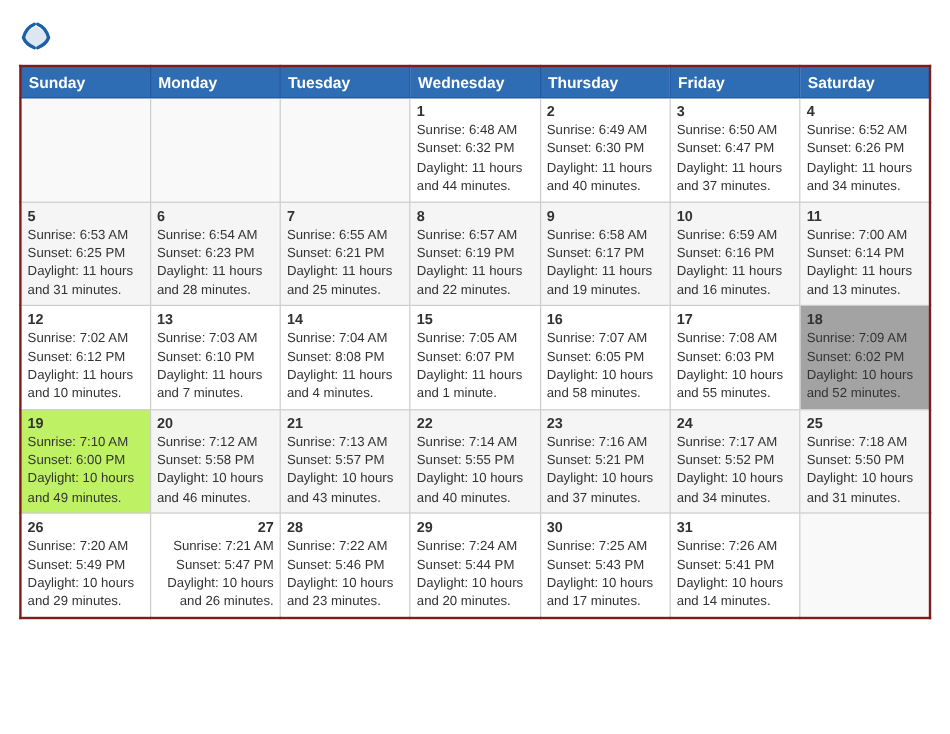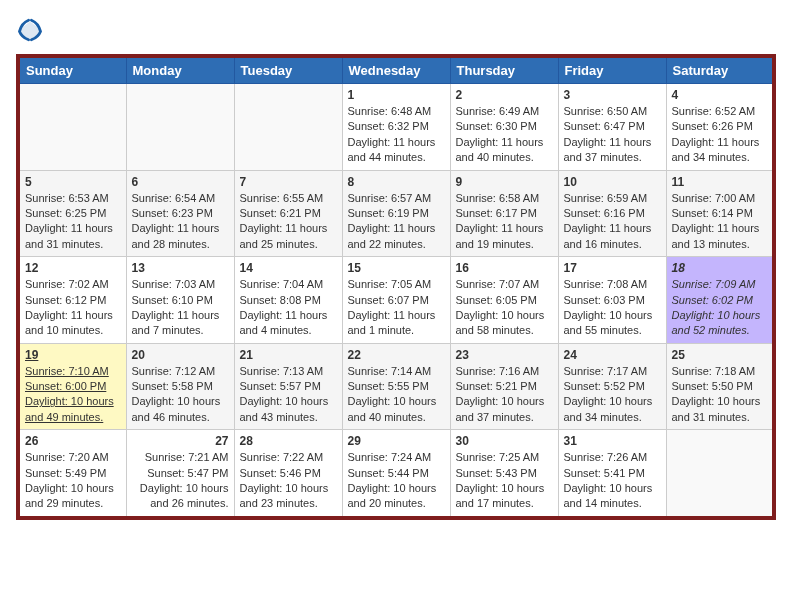--- a/index.html
+++ b/index.html
@@ -48,21 +48,21 @@
       color: #333;
       font-weight: normal;
     }
     .location {
       font-size: 14px;
       color: #555;
     }
     .calendar {
       width: 100%;
       border-collapse: collapse;
-      border: 4px solid #7f1d1d;
+      border: 2px solid #7f1d1d;
     }
     .calendar th {
       background-color: #2e6db4;
       color: #fff;
       text-align: left;
       padding: 5px 6px;
       font-size: 13px;
       border: 1px solid #2258a0;
     }
     .calendar td {
@@ -198,27 +198,27 @@
           <div class="day-info"><span>Sunrise: 7:05 AM</span><br><span>Sunset: 6:07 PM</span><br><span>Daylight: 11 hours and 1 minute.</span></div>
         </td>
         <td style="background: rgb(255, 255, 255);">
           <span class="day-number">16</span>
           <div class="day-info"><span>Sunrise: 7:07 AM</span><br><span>Sunset: 6:05 PM</span><br><span>Daylight: 10 hours and 58 minutes.</span></div>
         </td>
         <td style="background: rgb(255, 255, 255);">
           <span class="day-number">17</span>
           <div class="day-info"><span>Sunrise: 7:08 AM</span><br><span>Sunset: 6:03 PM</span><br><span>Daylight: 10 hours and 55 minutes.</span></div>
         </td>
-        <td style="background: #c4b5fd; font-style: italic;">
+        <td style="background: #a3a3a3;">
           <span class="day-number">18</span>
           <div class="day-info"><span>Sunrise: 7:09 AM</span><br><span>Sunset: 6:02 PM</span><br><span>Daylight: 10 hours and 52 minutes.</span></div>
         </td>
       </tr>
       <tr>
-        <td style="background: #fef9c3; text-decoration: underline;">
+        <td style="background: #bef264;">
           <span class="day-number">19</span>
           <div class="day-info"><span>Sunrise: 7:10 AM</span><br><span>Sunset: 6:00 PM</span><br><span>Daylight: 10 hours and 49 minutes.</span></div>
         </td>
         <td style="background: rgb(245, 245, 245);">
           <span class="day-number">20</span>
           <div class="day-info"><span>Sunrise: 7:12 AM</span><br><span>Sunset: 5:58 PM</span><br><span>Daylight: 10 hours and 46 minutes.</span></div>
         </td>
         <td style="background: rgb(245, 245, 245);">
           <span class="day-number">21</span>
           <div class="day-info"><span>Sunrise: 7:13 AM</span><br><span>Sunset: 5:57 PM</span><br><span>Daylight: 10 hours and 43 minutes.</span></div>

